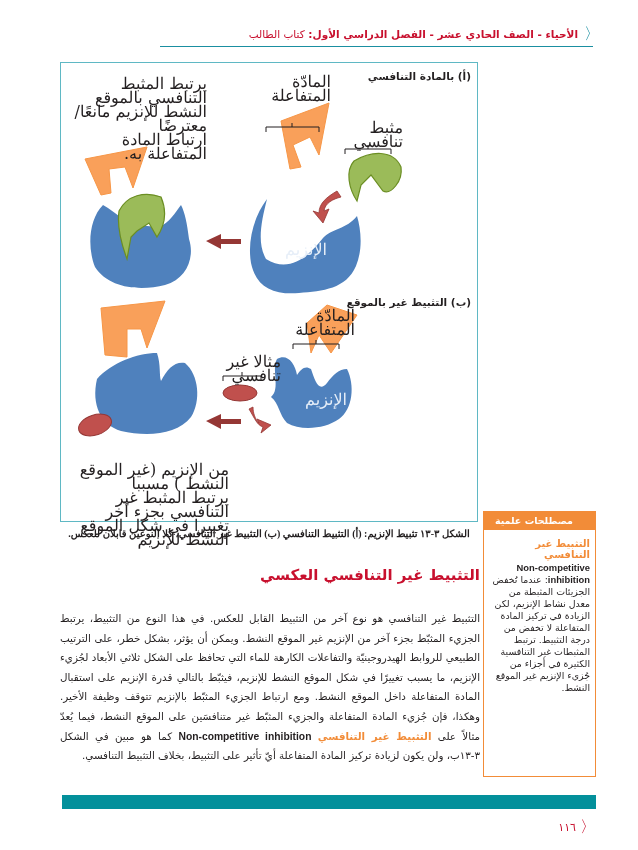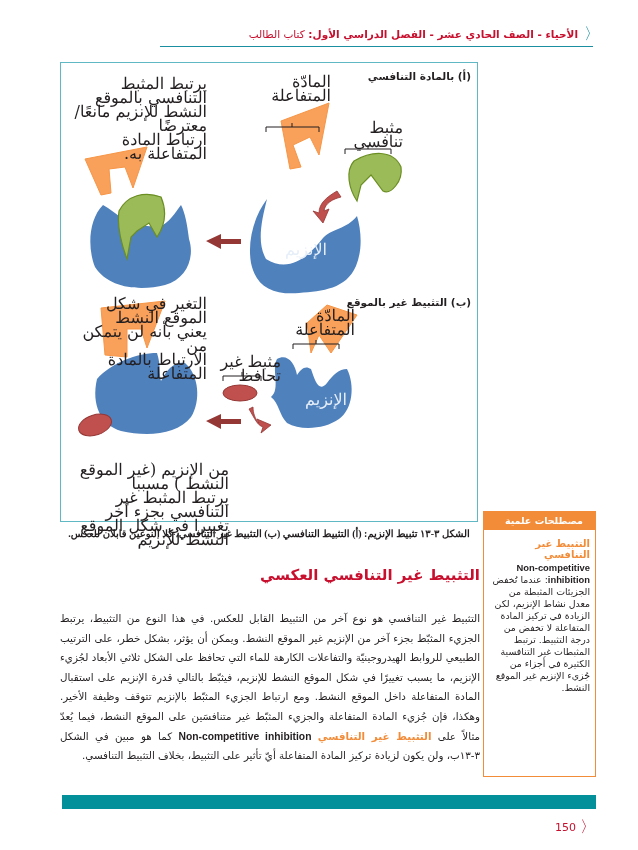--- a/index.html
+++ b/index.html
@@ -24,21 +24,21 @@
   .lbl.center { text-align:right; }
   .lbl.white { color:#e6eef8; }
 
   .caption { position:absolute; left:60px; top:528px; width:418px; direction:rtl;
              font-size:10px; font-weight:bold; text-align:center;font-family:Liberation Serif, serif; }
 
   
   .gloss { position:absolute; left:483px; top:511px; width:113px; height:266px;
            border:1.5px solid #f28c38; box-sizing:border-box; background:#fff; }
   .gloss .ghead { background:#f28c38; color:#fff; font-size:9.5px; font-weight:bold;
-                  height:18px; line-height:18px; text-align:right; padding-right:12px; direction:rtl; }
+                  height:18px; line-height:18px; text-align:right; padding-right:22px; direction:rtl; }
   .gloss .gterm { color:#f28c38; font-weight:bold; font-size:10px; direction:rtl; text-align:right;
                   padding:8px 5px 0 4px; }
   .gloss .gbody { font-size:9.4px; line-height:12px; direction:rtl; text-align:right;
                   padding:2px 5px 0 4px; color:#231f20; }
   .gloss .gbody b { font-family:"Liberation Sans", sans-serif; }
 
   
   .sec-title { position:absolute; left:60px; top:566px; width:420px; direction:rtl;
                text-align:right; color:#c8102e; font-weight:bold; font-size:15px; }
   .body-text { position:absolute; left:60px; top:590px; width:420px; direction:rtl;
@@ -98,27 +98,22 @@
   <div class="lbl center" style="left:272px; top:58px; width:70px;">مثبط تنافسي</div>
   <div class="lbl white center" style="left:206px; top:180px; width:60px;">الإنزيم</div>
   <div class="lbl" style="left:8px; top:14px; width:138px;">
     <div>يرتبط المثبط التنافسي بالموقع</div>
     <div>النشط للإنزيم مانعًا/ معترضًا</div>
     <div>ارتباط المادة المتفاعلة به.</div>
   </div>
 
   <div class="lbl bold" style="right:6px; top:232px;">(ب) التثبيط غير بالموقع</div>
   <div class="lbl center" style="left:214px; top:246px; width:80px;">المادّة المتفاعلة</div>
-  <div class="lbl center" style="left:144px; top:292px; width:76px;">مثبط غير تحافظ</div>
+  <div class="lbl center" style="left:144px; top:292px; width:76px;">مثالا غير تنافسي</div>
   <div class="lbl white center" style="left:226px; top:330px; width:60px;">الإنزيم</div>
-  <div class="lbl" style="left:8px; top:234px; width:138px;">
-    <div>التغير في شكل الموقع النشط</div>
-    <div>يعني بأنه لن يتمكن من</div>
-    <div>الارتباط بالمادة المتفاعلة</div>
-  </div>
   <div class="lbl" style="left:8px; top:400px; width:160px;">
     <div>من الإنزيم (غير الموقع النشط ) مسببا</div>
     <div>يرتبط المثبط غير التنافسي بجزء آخر</div>
     <div>تغييرا في شكل الموقع النشط للإنزيم</div>
   </div>
 </div>
 
 <div class="caption">الشكل ٣-١٣   تثبيط الإنزيم: (أ) التثبيط التنافسي (ب) التثبيط غير التنافسي، كلا النوعين قابلان للعكس.</div>
 
 <div class="gloss">
@@ -133,14 +128,14 @@
 <div class="body-text">
   <span>التثبيط غير التنافسي هو نوع آخر من التثبيط القابل للعكس. في هذا النوع من التثبيط، يرتبط الجزيء المثبّط بجزء آخر من الإنزيم غير الموقع النشط. ويمكن أن يؤثر، بشكل خطر، على الترتيب الطبيعي للروابط الهيدروجينيّة والتفاعلات الكارهة للماء التي تحافظ على الشكل ثلاثي الأبعاد لجُزيء الإنزيم، ما يسبب تغييرًا في شكل الموقع النشط للإنزيم، فيثبّط بالتالي قدرة الإنزيم على استقبال المادة المتفاعلة داخل الموقع النشط. ومع ارتباط الجزيء المثبّط بالإنزيم تتوقف وظيفة الأخير. وهكذا، فإن جُزيء المادة المتفاعلة والجزيء المثبّط غير متنافسَين على الموقع النشط، فيما يُعدّ مثالاً على</span>
   <span class="hl">التثبيط غير التنافسي</span>
   <span class="en">Non-competitive inhibition</span>
   <span>كما هو مبين في الشكل ٣-١٣ب، ولن يكون لزيادة تركيز المادة المتفاعلة أيّ تأثير على التثبيط، بخلاف التثبيط التنافسي.</span>
 </div>
 
 <div class="bottom-bar"></div>
 <div class="page-num">
   <span class="pchev">〈</span>
-  <span>150</span>
+  <span>١١٦</span>
 </div>
 
 </body></html>

